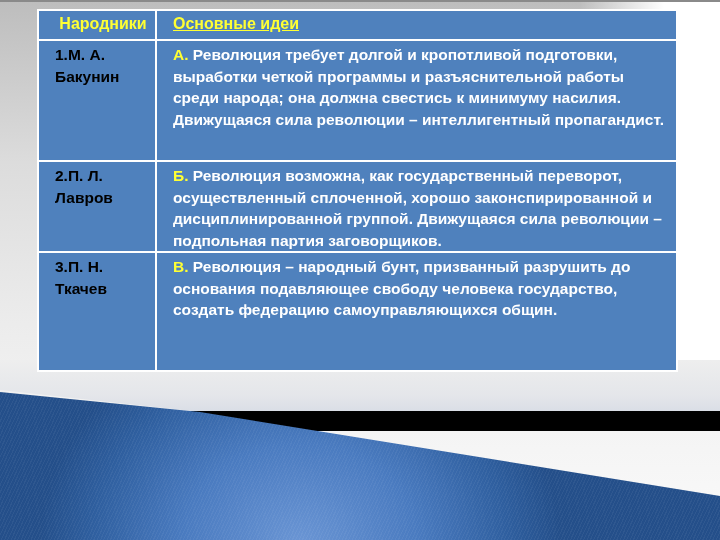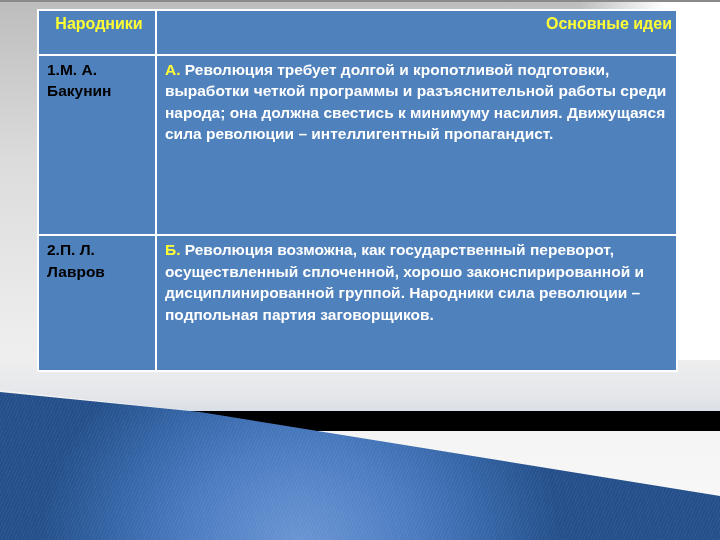--- a/index.html
+++ b/index.html
@@ -35,32 +35,32 @@
     clip-path: polygon(0 0, 200px 20px, 720px 104px, 720px 148px, 0 148px);
   }
   table.ideas {
     position: absolute; left: 37px; top: 9px; width: 641px; height: 363px;
     border-collapse: collapse; table-layout: fixed;
     background: #4f81bd;
   }
   table.ideas td, table.ideas th {
     border: 2px solid #ffffff;
     vertical-align: top;
-    padding: 3px 4px 0 8px;
+    padding: 3px 4px 0 16px;
     font-weight: bold;
     font-size: 15.5px;
     line-height: 21.5px;
     color: #ffffff;
     text-align: left;
   }
   table.ideas tr.head th {
     height: 26px; color: #ffff33; font-size: 16px; padding-top: 2px;
   }
   table.ideas th.c1 { text-align: center; }
-  table.ideas th.c2 { text-align: right; }
+  table.ideas th.c2 { text-align: left; text-decoration: underline; }
   .name { color: #000000; }
   .letter { color: #ffff33; }
   col.c1 { width: 118px; }
 </style>
 </head>
 <body>
 
 <div class="slide-bg"></div>
 <div class="frame-edge"></div>
 <div class="swoosh-light"></div>
@@ -76,16 +76,20 @@
       <tr class="head">
     <th class="c1">Народники</th>
     <th class="c2">Основные идеи</th>
   </tr>
   <tr style="height:121px">
     <td><span class="name">1.М. А. Бакунин</span></td>
     <td><span class="letter">А.</span><span> Революция требует долгой и кропотливой подготовки, выработки четкой программы и разъяснительной работы среди народа; она должна свестись к минимуму насилия. Движущаяся сила революции – интеллигентный пропагандист.</span></td>
   </tr>
   <tr style="height:89px">
     <td><span class="name">2.П. Л. Лавров</span></td>
-    <td><span class="letter">Б.</span><span> Революция возможна, как государственный переворот, осуществленный сплоченной, хорошо законспирированной и дисциплинированной группой. Народники сила революции – подпольная партия заговорщиков.</span></td>
+    <td><span class="letter">Б.</span><span> Революция возможна, как государственный переворот, осуществленный сплоченной, хорошо законспирированной и дисциплинированной группой. Движущаяся сила революции – подпольная партия заговорщиков.</span></td>
+  </tr>
+  <tr>
+    <td><span class="name">3.П. Н. Ткачев</span></td>
+    <td><span class="letter">В.</span><span> Революция – народный бунт, призванный разрушить до основания подавляющее свободу человека государство, создать федерацию самоуправляющихся общин.</span></td>
   </tr>
 </tbody>
   </table>
 
 </body></html>

